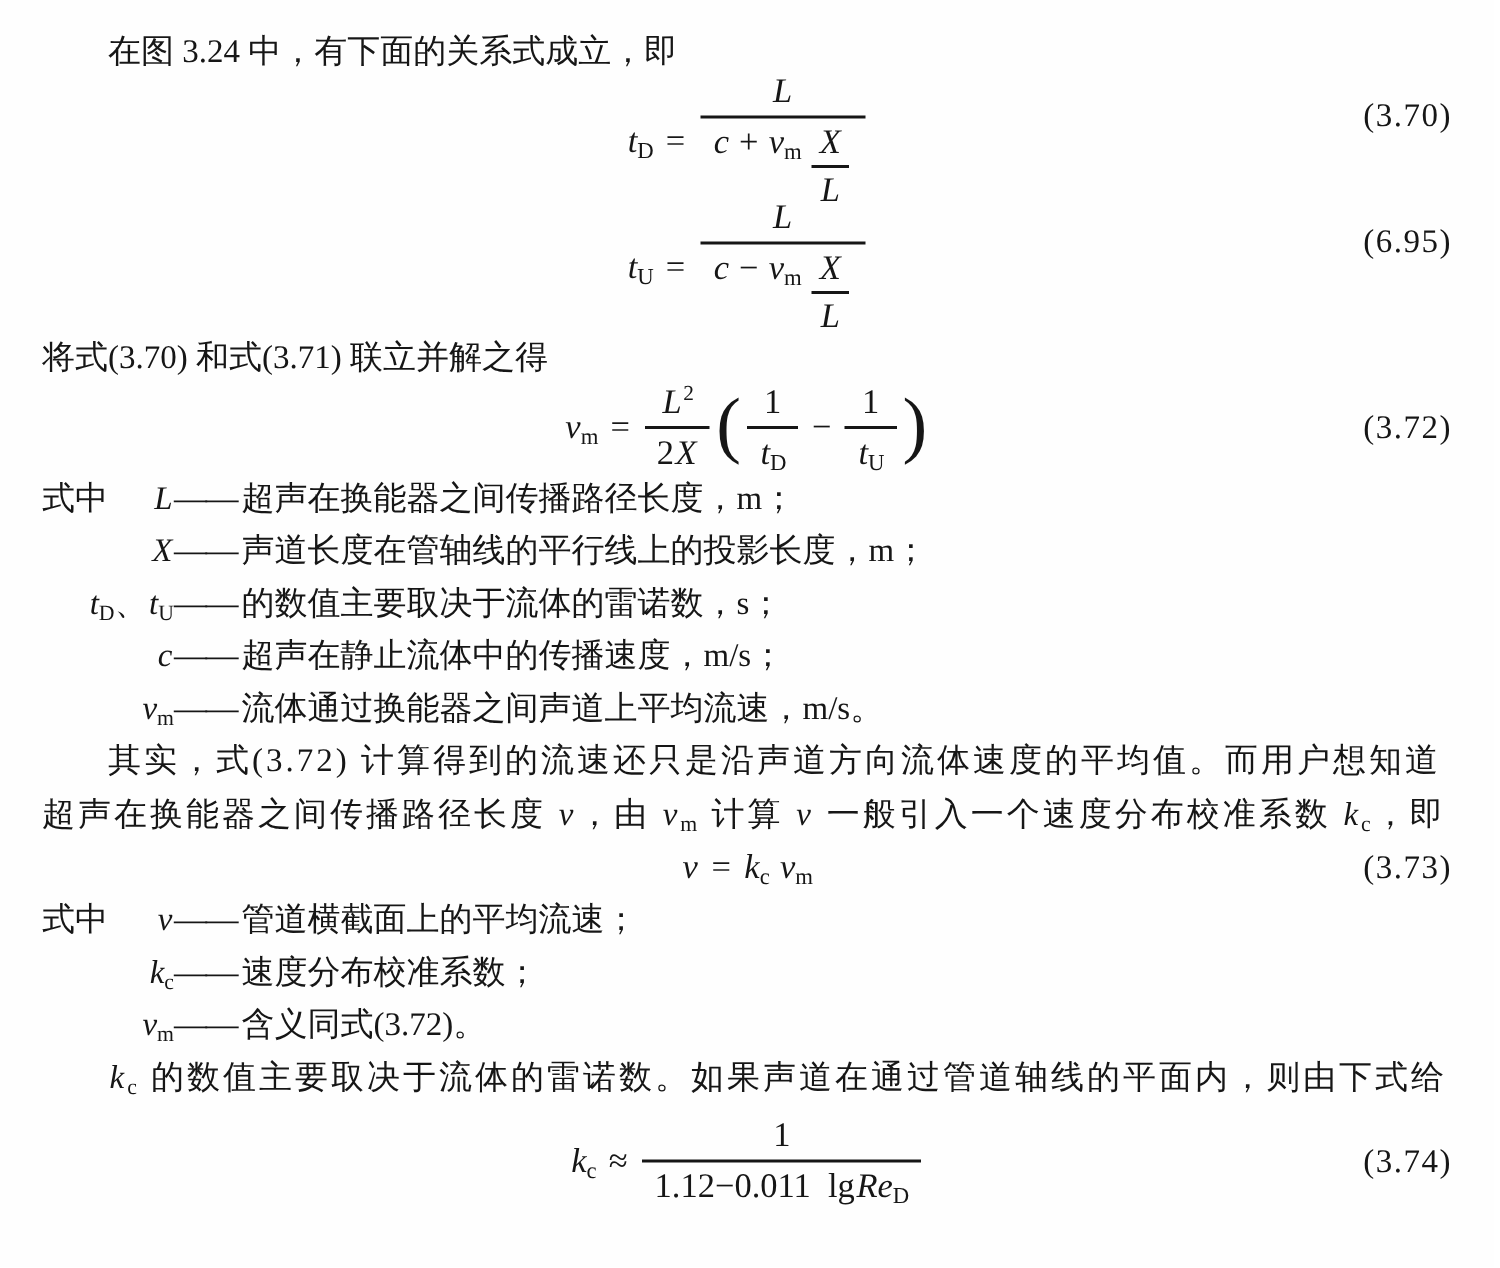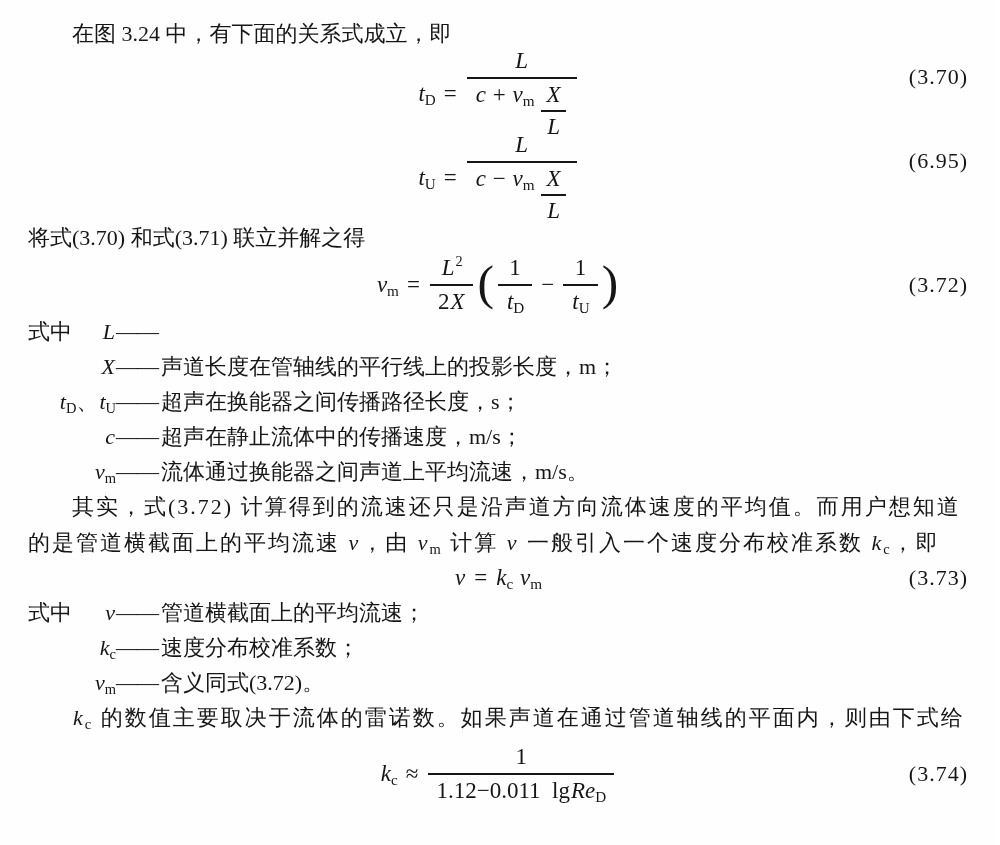--- a/index.html
+++ b/index.html
@@ -121,57 +121,58 @@
     <div class="eq-label">(3.72)</div>
   </div>
 
   <div>
     <div class="def-row">
       <span class="def-label">式中</span>
       <span class="def-term">
           <span class="rich"><i class="var">L</i></span>
         </span>
       <span class="def-dash">——</span>
+      <span class="def-desc">超声在换能器之间传播路径长度，m；</span>
     </div>
     <div class="def-row">
       <span class="def-label"></span>
       <span class="def-term">
           <span class="rich"><i class="var">X</i></span>
         </span>
       <span class="def-dash">——</span>
       <span class="def-desc">声道长度在管轴线的平行线上的投影长度，m；</span>
     </div>
     <div class="def-row">
       <span class="def-label"></span>
       <span class="def-term">
           <span class="rich"><i class="var">t</i><sub>D</sub><span class="txt">、</span><i class="var">t</i><sub>U</sub></span>
         </span>
       <span class="def-dash">——</span>
-      <span class="def-desc">超声在换能器之间传播路径长度，s；</span>
+      <span class="def-desc">的数值主要取决于流体的雷诺数，s；</span>
     </div>
     <div class="def-row">
       <span class="def-label"></span>
       <span class="def-term">
           <span class="rich"><i class="var">c</i></span>
         </span>
       <span class="def-dash">——</span>
       <span class="def-desc">超声在静止流体中的传播速度，m/s；</span>
     </div>
     <div class="def-row">
       <span class="def-label"></span>
       <span class="def-term">
           <span class="rich"><i class="var">v</i><sub>m</sub></span>
         </span>
       <span class="def-dash">——</span>
       <span class="def-desc">流体通过换能器之间声道上平均流速，m/s。</span>
     </div>
   </div>
 
   <p class="line indent just"><span class="rich"><span class="txt">其实，式(3.72) 计算得到的流速还只是沿声道方向流体速度的平均值。而用户想知道</span></span></p>
-  <p class="line just"><span class="rich"><span class="txt">的是管道横截面上的平均流速 </span><i class="var">v</i><span class="txt">，由 </span><i class="var">v</i><sub>m</sub><span class="txt"> 计算 </span><i class="var">v</i><span class="txt"> 一般引入一个速度分布校准系数 </span><i class="var">k</i><sub>c</sub><span class="txt">，即</span></span></p>
+  <p class="line just"><span class="rich"><span class="txt">超声在换能器之间传播路径长度 </span><i class="var">v</i><span class="txt">，由 </span><i class="var">v</i><sub>m</sub><span class="txt"> 计算 </span><i class="var">v</i><span class="txt"> 一般引入一个速度分布校准系数 </span><i class="var">k</i><sub>c</sub><span class="txt">，即</span></span></p>
 
   <div class="eq-row" id="eq373">
     <div class="eq">
       <span class="rich"><i class="var">v</i></span>
       <span class="rel">=</span>
       <span class="rich"><i class="var">k</i><sub>c</sub><span class="txt"> </span><i class="var">v</i><sub>m</sub></span>
     </div>
     <div class="eq-label">(3.73)</div>
   </div>
 

